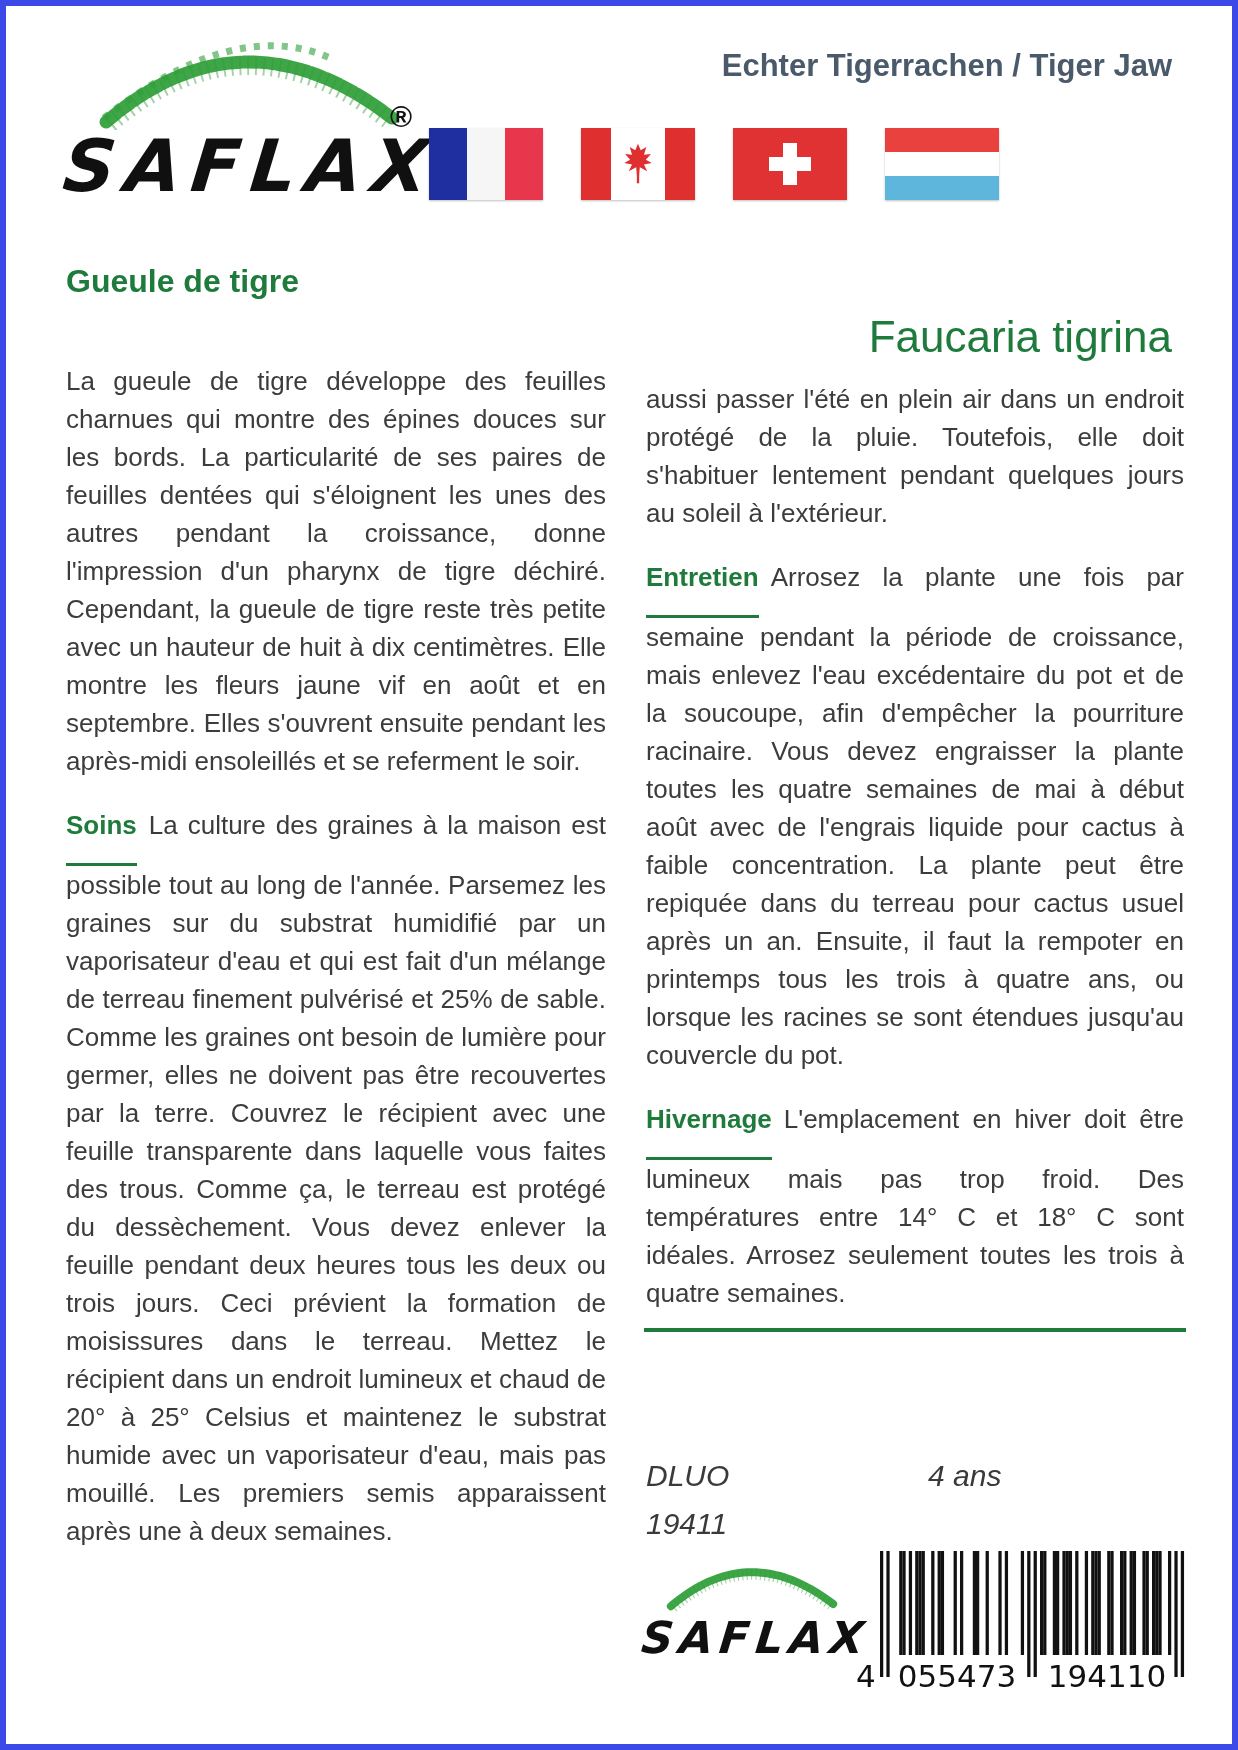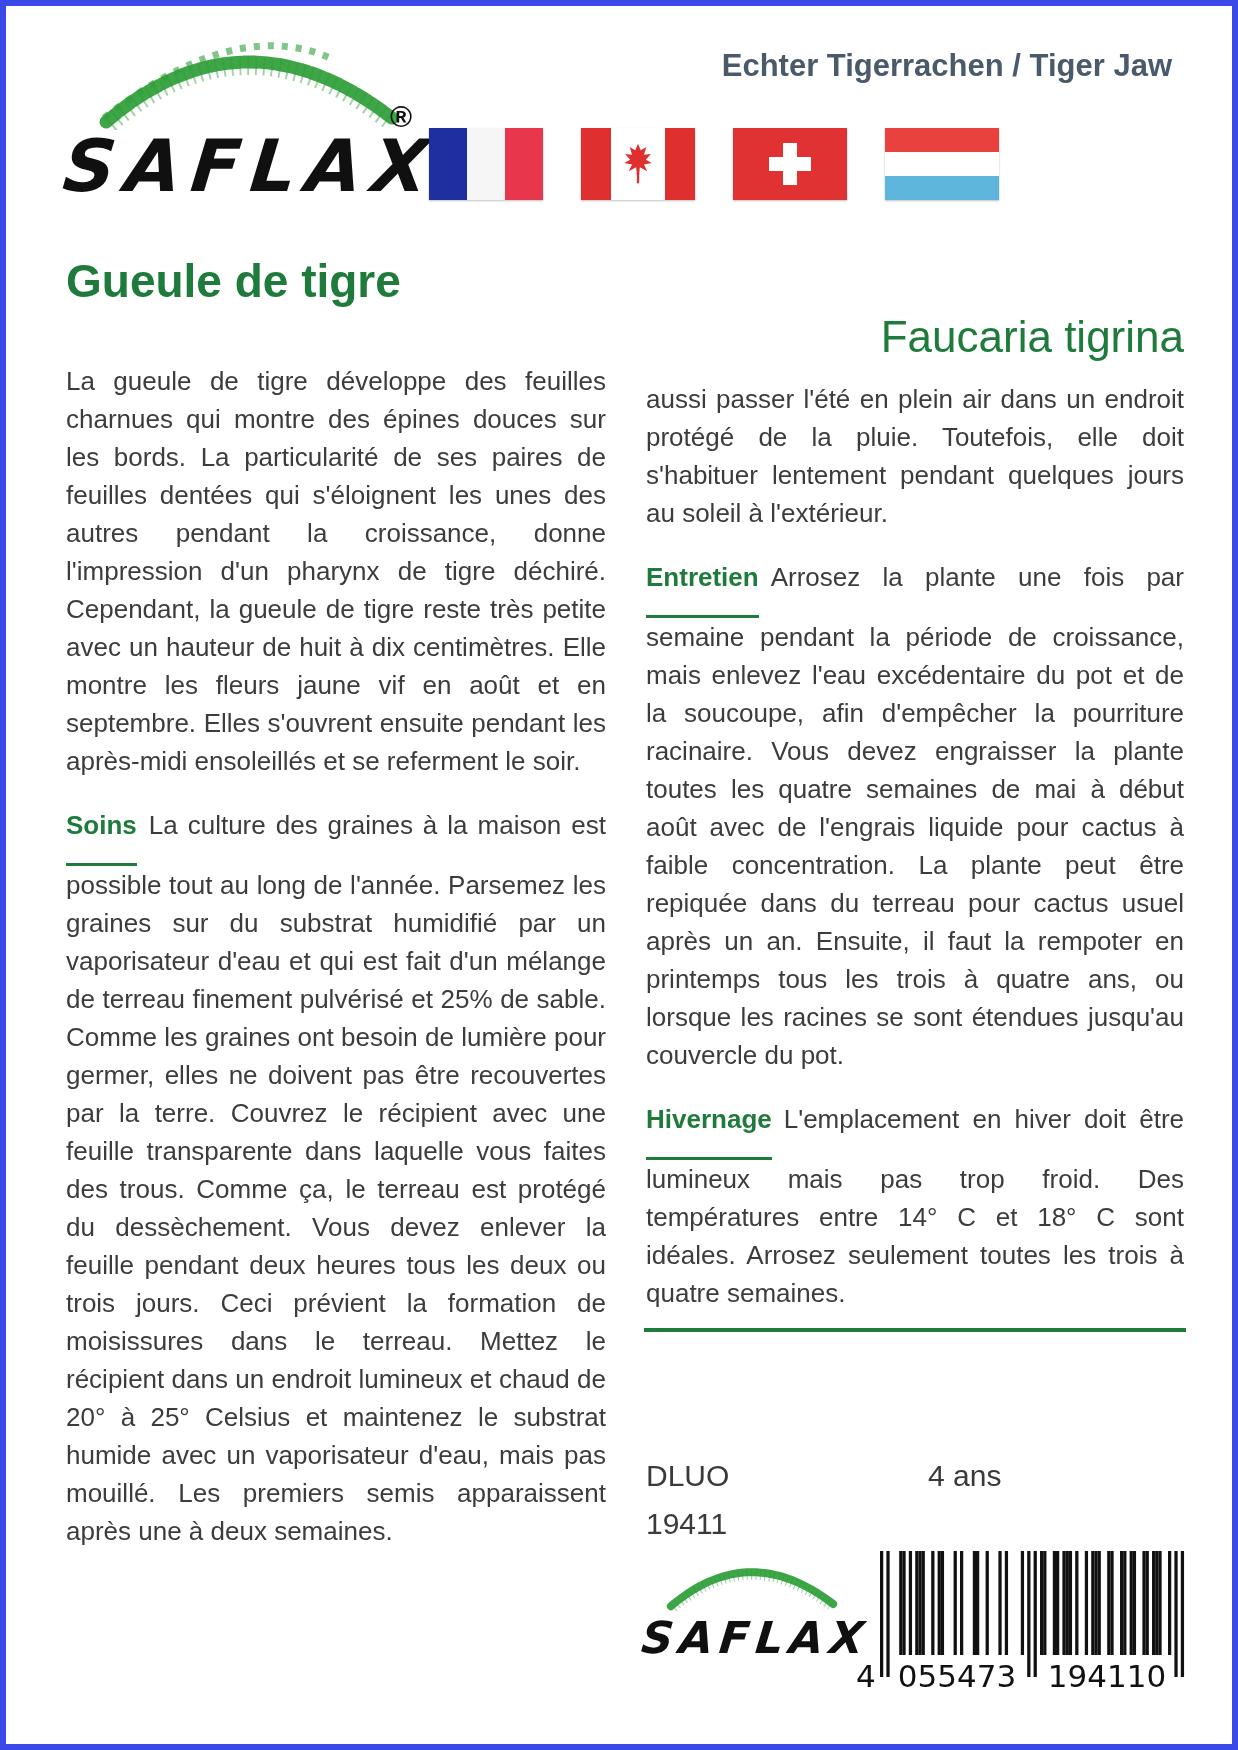--- a/index.html
+++ b/index.html
@@ -29,39 +29,39 @@
   .flag-luxembourg { background:linear-gradient(to bottom,#E8413E 0 33.4%,#FFFFFF 33.4% 66.7%,#5EB6DC 66.7% 100%); }
   .tagline {
     position:absolute; top:42px; right:60px; font-size:31px; color:#4A5A6B;font-weight:bold;
   }
   
   .columns {
     position:absolute; left:60px; top:248px; width:1118px;
     display:grid; grid-template-columns:540px 538px; column-gap:40px;
   }
   h1.title {
-    margin:0 0 54px 0; font-size:46px; line-height:54px; font-weight:bold; color:#1E7B3C;
+    margin:0 0 54px 0; font-size:32px; line-height:54px; font-weight:bold; color:#1E7B3C;
   }
   .species {
-    margin:56px 0 16px 0; text-align:right; font-size:44px; line-height:54px; color:#1E7B3C;
+    margin:56px 12px 16px 0; text-align:right; font-size:44px; line-height:54px; color:#1E7B3C;
   }
   .col p {
     margin:0 0 26px 0; font-size:26px; line-height:38px; color:#3C3C3C;
     text-align:justify; hyphens:auto; -webkit-hyphens:auto;
   }
   .sh {
     display:inline-block; color:#1E7B3C; font-weight:bold;
     border-bottom:3px solid #1E7B3C; padding-bottom:19px; margin-right:12px;
   }
   
   .separator { position:absolute; left:638px; top:1322px; width:542px; height:4px; background:#1E7B3C; }
   .meta {
     position:absolute; left:640px; top:1452px; width:540px;
     display:grid; grid-template-columns:282px auto; row-gap:12px;
-    font-size:30px; line-height:36px; color:#3A3A3A;
+    font-size:30px; line-height:36px; color:#3A3A3A;font-style:italic;
   }
   .logo-small { position:absolute; left:636px; top:1544px; width:215px; height:150px; }
   .logo-small .arc-svg2 { position:absolute; left:22px; top:2px; width:176px; height:62px; }
   .logo-small .brand-text2 {
     position:absolute; left:0; top:62px; font-family:"DejaVu Sans", sans-serif;
     font-style:italic; font-weight:bold; font-size:44px; letter-spacing:6px;
     color:#101010; transform:skewX(-6deg); white-space:nowrap;
   }
   .barcode { position:absolute; left:848px; top:1545px; width:334px; height:142px; }
   .barcode svg { width:334px; height:142px; }

